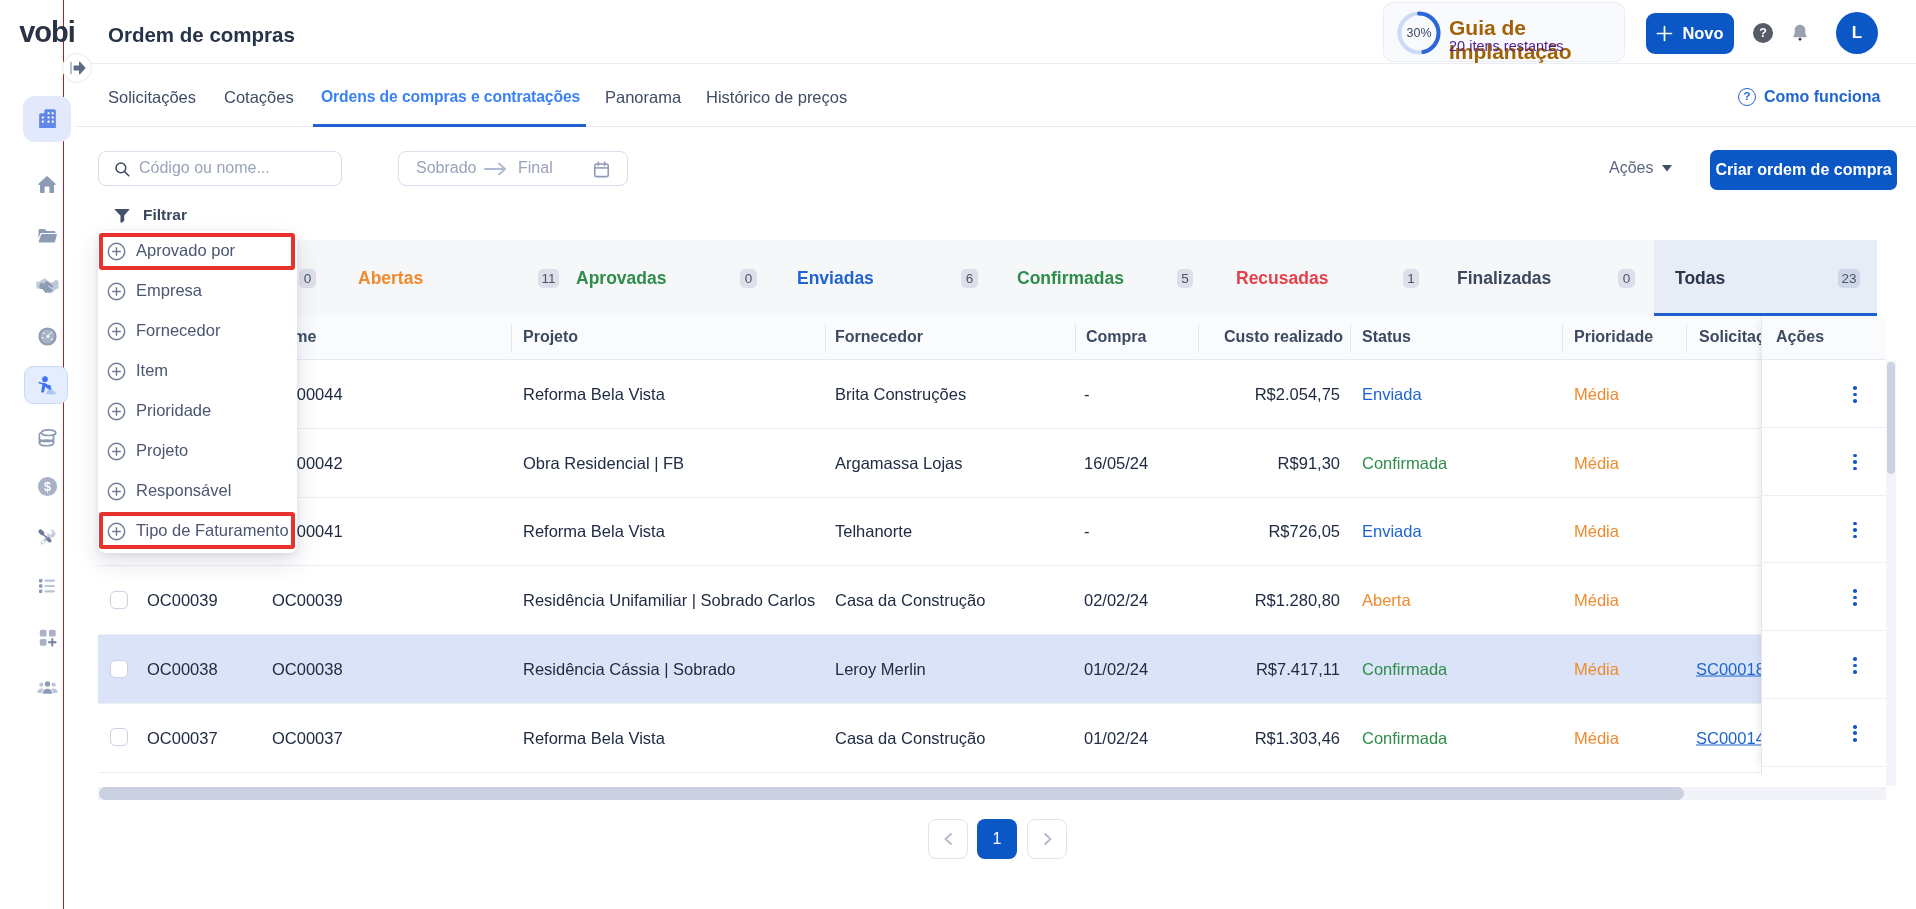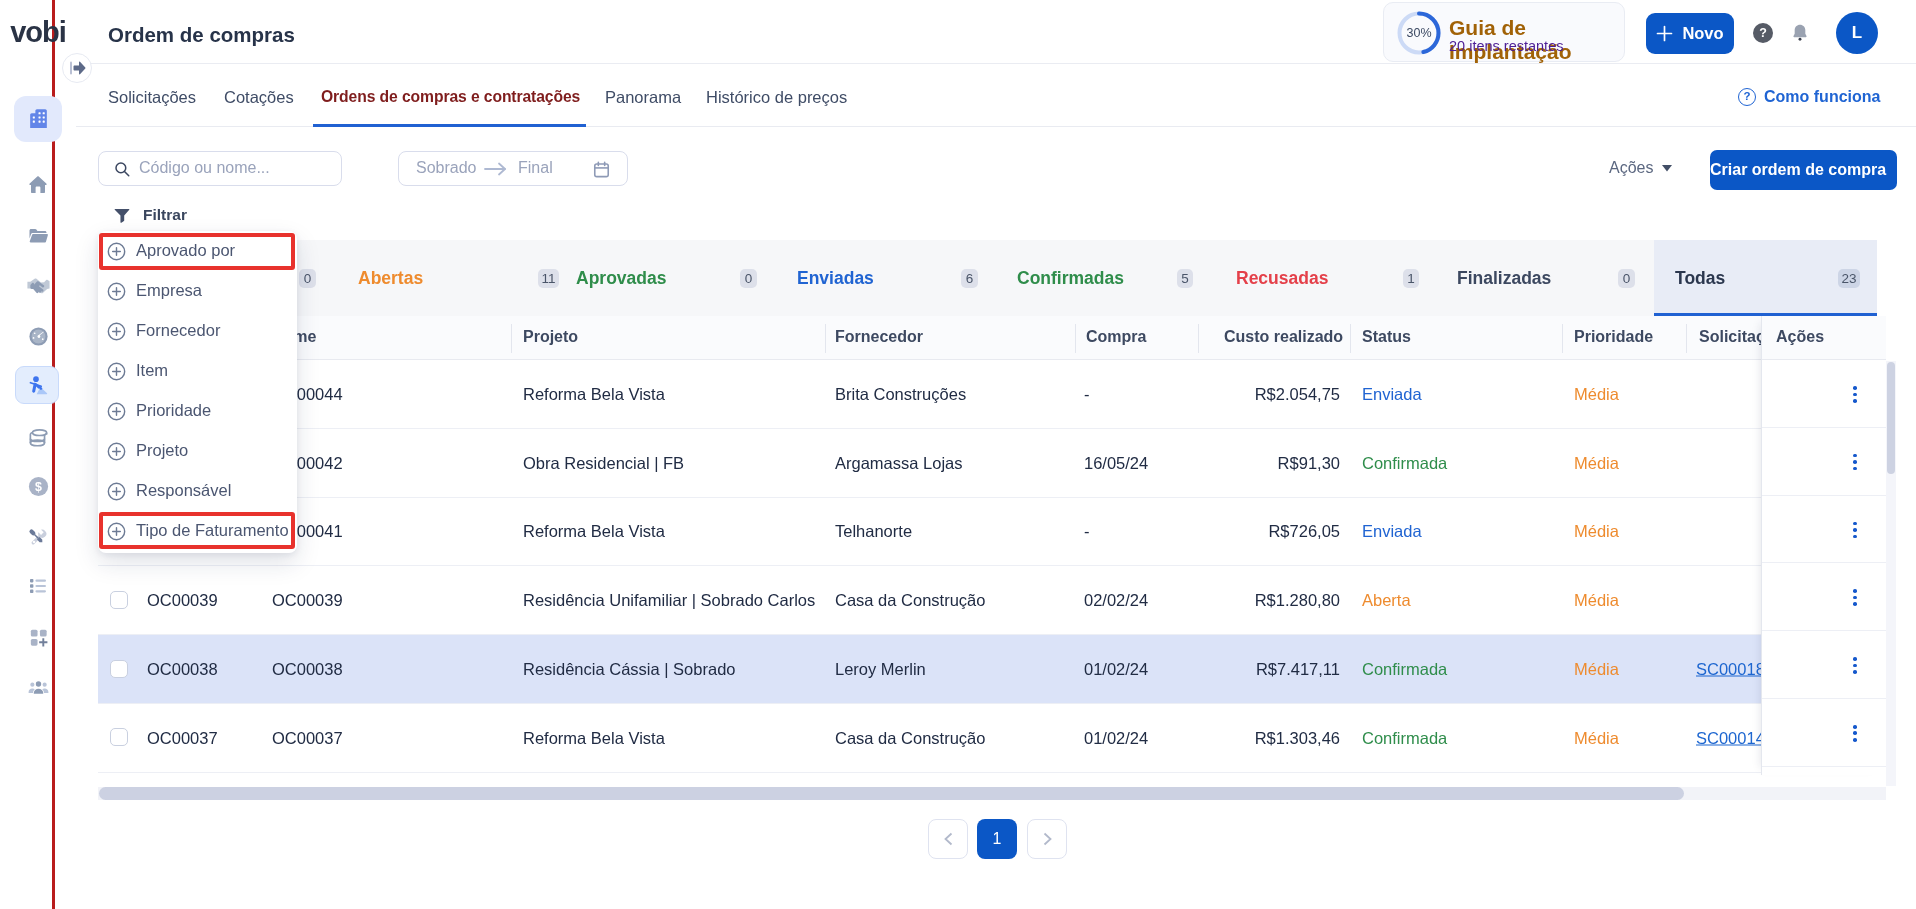--- a/index.html
+++ b/index.html
@@ -1,50 +1,50 @@
 <!DOCTYPE html>
 <html><head>
 <meta charset="utf-8">
 <style>
 *{margin:0;padding:0;box-sizing:border-box}
 html,body{width:1916px;height:909px;background:#fff;font-family:"Liberation Sans",sans-serif;overflow:hidden}
 #app{position:relative;width:1916px;height:909px;overflow:hidden}
 
-#sidebar{position:absolute;left:0;top:0;width:55px;height:909px;background:#fff;border-right:3px solid #b91c1c;z-index:30}
+#sidebar{position:absolute;left:9px;top:0;width:55px;height:909px;background:#fff;border-right:1px solid #b91c1c;z-index:30}
 #logo{position:absolute;left:0;top:16px;width:76px;text-align:center;font-size:29px;font-weight:bold;color:#2a3345;letter-spacing:-1px}
 #collapse{position:absolute;left:62px;top:53px;width:30px;height:30px;border-radius:50%;background:#fff;border:1px solid #e7eaf2;z-index:40;display:flex;align-items:center;justify-content:center}
 .sic{position:absolute;left:0;width:76px;display:flex;justify-content:center}
 .sbox{position:absolute;left:14px;width:48px;border-radius:12px;background:#e2e9fc}
 
 #hdr{position:absolute;left:76px;top:0;width:1840px;height:64px;background:#fff;border-bottom:1px solid #eaecf2}
 #title{position:absolute;left:32px;top:23px;font-size:20.5px;font-weight:bold;color:#273349}
 #guia{position:absolute;left:1307px;top:2px;width:242px;height:60px;background:#f9fafd;border:1px solid #e9ecf3;border-radius:10px}
 #guia .t1{position:absolute;left:65px;top:13px;font-size:21px;font-weight:bold;color:#a16207}
 #guia .t2{position:absolute;left:65px;top:35px;font-size:14.5px;color:#4c1d95}
 #pct{position:absolute;left:12px;top:7px;width:46px;height:46px}
 #pct span{position:absolute;left:0;top:16px;width:46px;text-align:center;font-size:12.5px;color:#3c4a63}
 #novo{position:absolute;left:1570px;top:13px;width:88px;height:41px;border-radius:9px;background:#0b57c6;color:#fff;display:flex;align-items:center;justify-content:center;gap:9px;font-size:16.5px;font-weight:bold}
 #help{position:absolute;left:1677px;top:23px;width:20px;height:20px;border-radius:50%;background:#565b66;color:#fff;font-size:12.5px;font-weight:bold;text-align:center;line-height:20px}
 #bell{position:absolute;left:1713px;top:22px}
 #avatar{position:absolute;left:1760px;top:12px;width:42px;height:42px;border-radius:50%;background:#0b57c6;color:#fff;font-size:17px;font-weight:bold;text-align:center;line-height:42px}
 
 #nav{position:absolute;left:76px;top:64px;width:1840px;height:63px;background:#fff;border-bottom:1px solid #e9ebf1}
 .ntab{position:absolute;top:24px;font-size:16.5px;color:#3f4c66;white-space:nowrap}
-.ntab.act{font-weight:bold;color:#7f1d1d}
+.ntab.act{font-weight:bold;color:#3b82f6}
 #nund{position:absolute;left:237px;top:60px;width:273px;height:3px;background:#2061d2}
 #comofn{position:absolute;left:1662px;top:24px;font-size:16px;font-weight:bold;color:#1f64d3;display:flex;align-items:center;gap:8px}
 #comofn .qc{width:18px;height:18px;border-radius:50%;border:1.6px solid #1f64d3;font-size:11.5px;font-weight:bold;text-align:center;line-height:15px;color:#1f64d3}
 
 #search{position:absolute;left:98px;top:151px;width:244px;height:35px;background:#fff;border:1px solid #d9ddec;border-radius:8px}
 #search span{position:absolute;left:40px;top:7px;font-size:16px;color:#9aa3bb}
 #dates{position:absolute;left:398px;top:151px;width:230px;height:35px;background:#fff;border:1px solid #d9ddec;border-radius:8px}
 #dates .i1{position:absolute;left:17px;top:7px;font-size:16px;color:#9aa3bb}
 #dates .i2{position:absolute;left:119px;top:7px;font-size:16px;color:#9aa3bb}
 #acoes{position:absolute;left:1609px;top:159px;font-size:16px;color:#5b6780;display:flex;align-items:center;gap:8px}
-#criar{position:absolute;left:1710px;top:150px;width:187px;height:40px;border-radius:7px;background:#0b57c6;color:#fff;font-size:16px;font-weight:bold;text-align:left;line-height:40px}
+#criar{position:absolute;left:1710px;top:150px;width:187px;height:40px;border-radius:7px;background:#0b57c6;color:#fff;font-size:16px;font-weight:bold;text-align:center;line-height:40px}
 #filtrar{position:absolute;left:114px;top:206px;font-size:15.5px;font-weight:bold;color:#3a465e;display:flex;align-items:center;gap:13px}
 
 #stabs{position:absolute;left:98px;top:240px;width:1779px;height:76px;background:#f6f7f9}
 .stx{position:absolute;top:28px;font-size:17.5px;line-height:20px;font-weight:bold;white-space:nowrap}
 .bdg{position:absolute;top:29px;height:19px;border-radius:5px;background:#dde0ea;color:#4a5569;font-size:13.5px;text-align:center;line-height:19px}
 #tact{position:absolute;left:1556px;top:0;width:223px;height:76px;background:#e8ecf6;border-bottom:3px solid #2061d2}
 
 #tmain{position:absolute;left:98px;top:316px;width:1663px;height:459px;background:#fff;overflow:hidden}
 #thead{position:relative;width:1663px;height:44px;background:#fafbfd;border-bottom:1px solid #e8eaf0}
 .th{position:absolute;top:12px;font-size:16px;font-weight:bold;color:#3d4961;white-space:nowrap}

